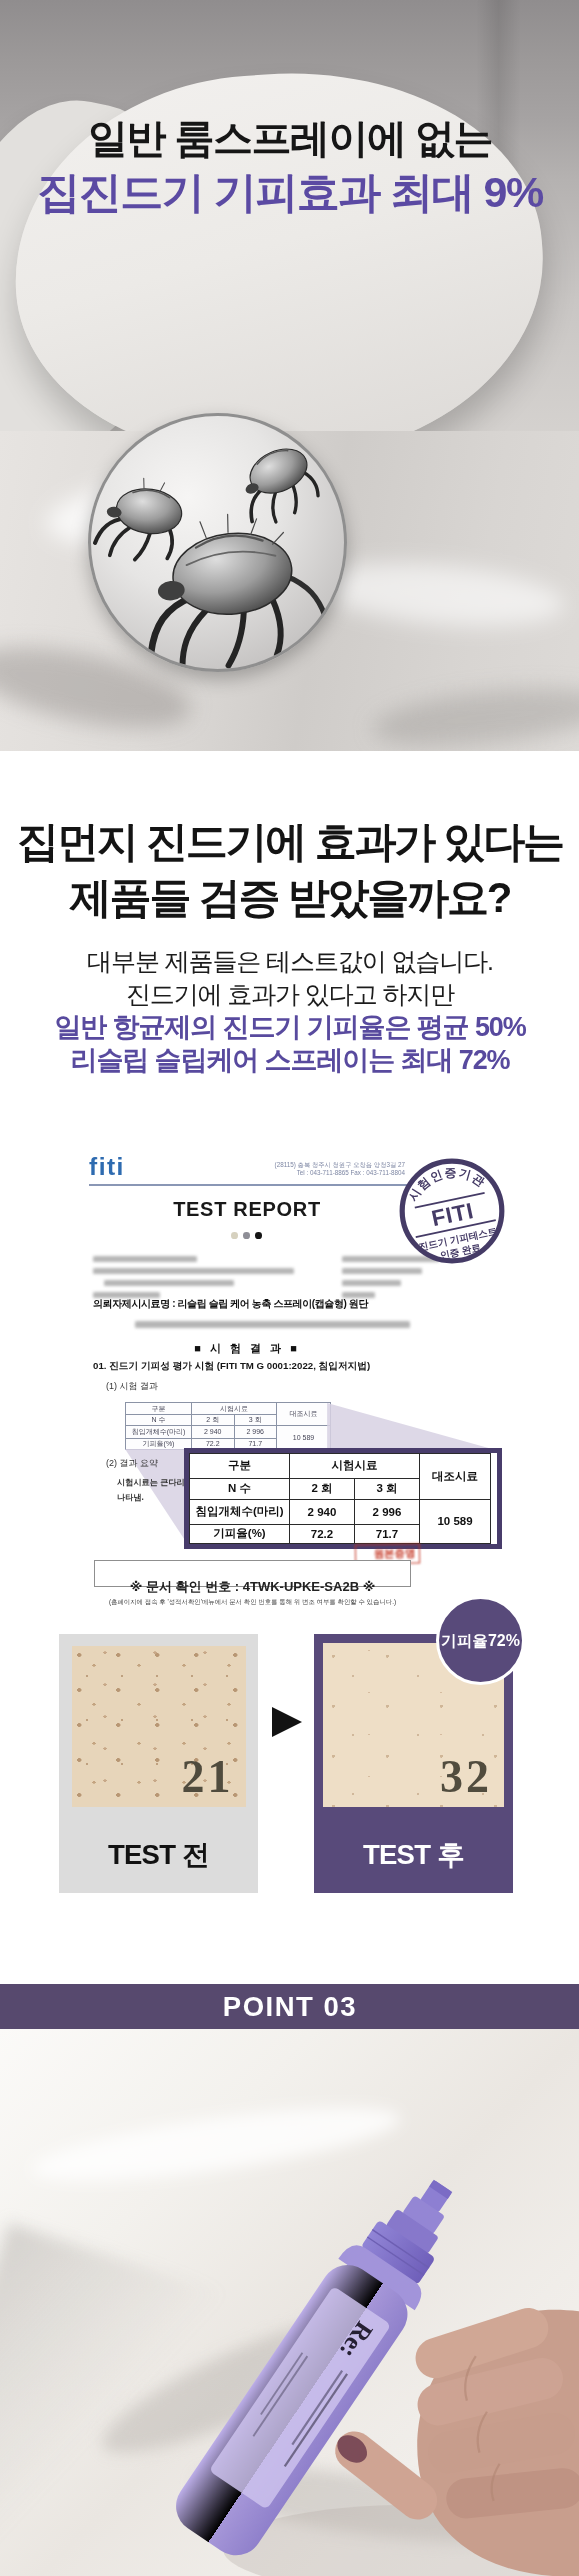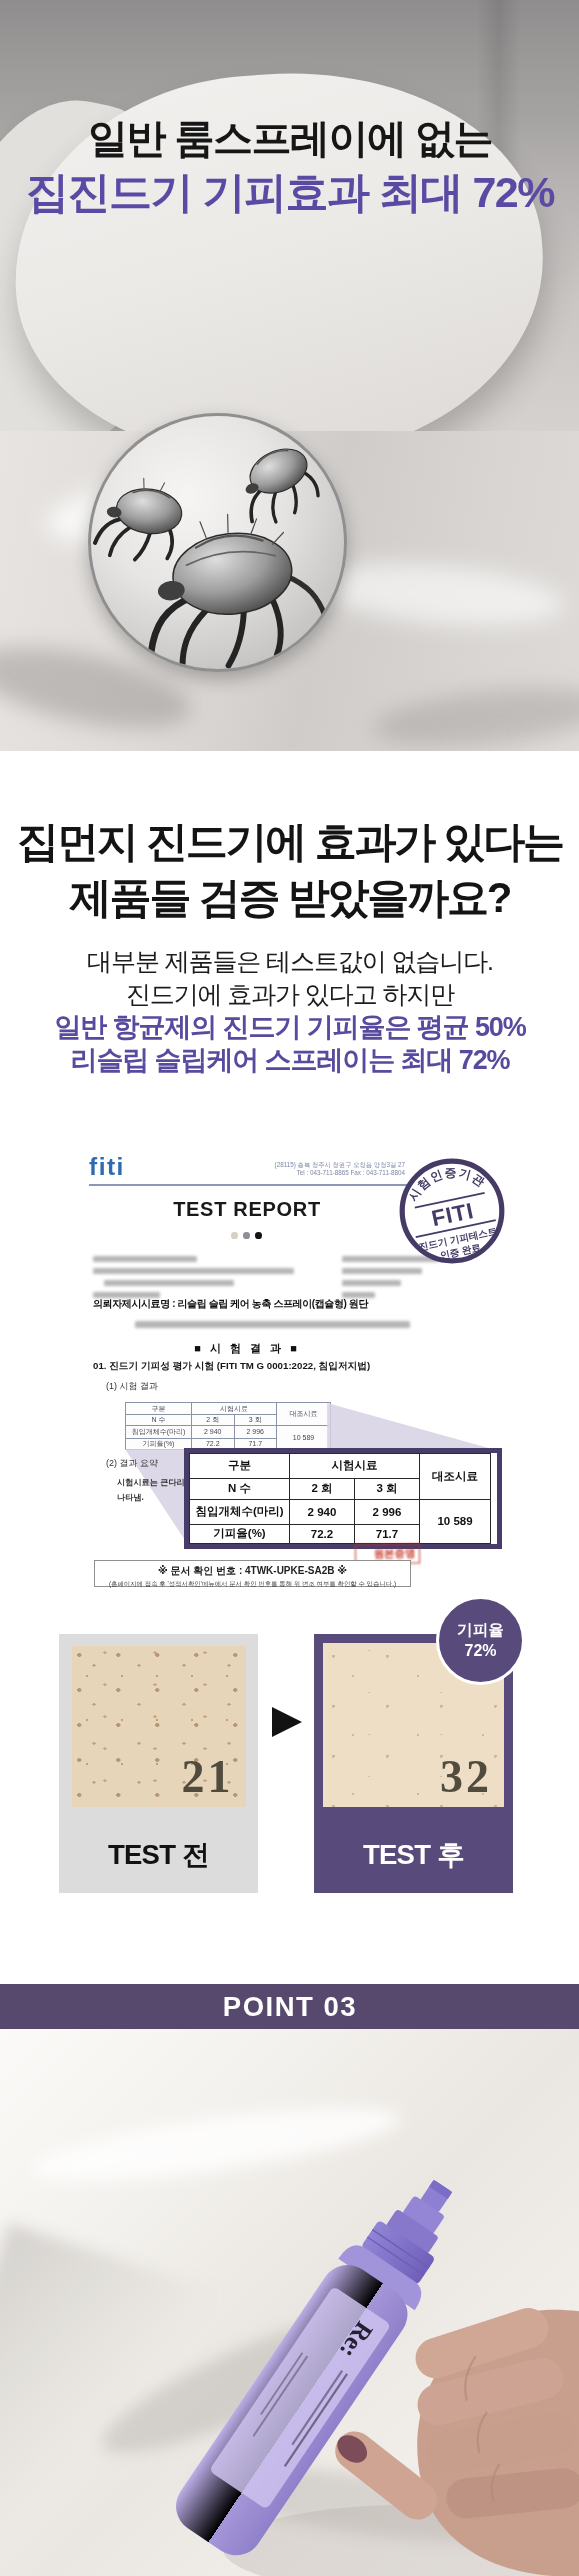--- a/index.html
+++ b/index.html
@@ -56,21 +56,21 @@
   #mag-wedges{left:0;top:0;z-index:1;}
   #big-table-wrap{left:184px;top:1448px;width:308px;border:5.2px solid #483c6b;background:#fff;z-index:3;}
   table.big{border-collapse:collapse;table-layout:fixed;width:297px;}
   table.big td{border:1.1px solid #2a2a2a;text-align:center;vertical-align:middle;
     font-size:11.5px;font-weight:600;color:#111;background:#fff;padding:0;}
   .seal{left:355px;top:1544px;width:49px;height:18px;border:1.5px solid #c3321f;color:#c3321f;
     font-size:10.4px;font-weight:800;display:flex;align-items:center;justify-content:center;
     filter:blur(0.8px);transform:rotate(-1deg);z-index:4;letter-spacing:0;padding-left:14px;}
   .doc-box{left:94px;top:1560px;width:315px;height:25px;border:1.1px solid #8f8f8f;
     text-align:center;z-index:4;background:#fff;}
-  .doc-box .l1{font-size:10px;font-weight:800;color:#222;margin-top:3px;letter-spacing:0;}
+  .doc-box .l1{font-size:13px;font-weight:800;color:#222;margin-top:17px;letter-spacing:0;}
   .doc-box .l2{font-size:6.4px;color:#3a3a3a;margin-top:1.5px;}
 
   
   .card{position:absolute;top:1634px;width:199px;height:259px;}
   #card-before{left:59px;background:#dcdcdc;}
   #card-after{left:314px;background:#584a7a;}
   .spk{position:absolute;overflow:hidden;}
   .spk-before{left:12.6px;top:12px;width:174px;height:161px;background-color:#e7d5ba;
     background-image:
       radial-gradient(3.7px 3px at 7.4px 9px, rgba(146,100,58,.55) 55%, transparent 62%),
@@ -85,21 +85,21 @@
       radial-gradient(2.2px 2.2px at 30px 33px, rgba(140,95,55,.3) 55%, transparent 62%),
       radial-gradient(2.2px 1.5px at 46px 7.4px, rgba(150,100,60,.28) 55%, transparent 62%);
     background-size:54px 50px,65px 59px,72px 42px;}
   .counter{position:absolute;right:12px;bottom:4.5px;font-family:"Liberation Serif","DejaVu Serif",serif;
     font-size:46px;font-weight:700;color:#3c382c;opacity:.88;letter-spacing:3px;}
   .card-label{position:absolute;left:0;width:100%;top:182px;height:77px;display:flex;
     align-items:center;justify-content:center;font-size:27.5px;font-weight:800;letter-spacing:-0.7px;}
   #arrow{left:272px;top:1707px;width:0;height:0;border-top:15.6px solid transparent;
     border-bottom:15.6px solid transparent;border-left:30px solid #121212;}
   #badge{left:436px;top:1596px;width:83px;height:83px;border-radius:50%;background:#584a7a;
-    border:3.7px solid #ffffff;display:flex;flex-direction:column;align-items:center;justify-content:center;
+    border:3.7px solid #ffffff;display:flex;flex-direction:row;align-items:center;justify-content:center;
     color:#fff;font-weight:800;z-index:5;}
   #badge .b1{font-size:15.6px;line-height:19.3px;}
   #badge .b2{font-size:16px;line-height:21px;}
 
   
   #point-banner{left:0;top:1984px;width:580px;height:45px;background:#57496e;display:flex;
     align-items:center;justify-content:center;color:#fff;font-size:27.5px;font-weight:700;letter-spacing:1.5px;}
   #photo-bottom{left:0;top:2029px;width:580px;height:547px;overflow:hidden;
     background:linear-gradient(135deg,#fbfaf8 0%,#f3f1ed 28%,#eae6e1 52%,#f0ede9 72%,#f7f5f2 100%);}
   .fab-fold{position:absolute;filter:blur(7.4px);}
@@ -113,21 +113,21 @@
     <div class="abs wall-crease"></div>
     <div class="abs pillow-back"></div>
     <div class="abs pillow-main"></div>
     <div class="abs duvet"></div>
     <div class="abs fold" style="left:45px;top:476px;width:223px;height:67px;background:rgba(255,255,255,.75);transform:rotate(-8deg);"></div>
     <div class="abs fold" style="left:312px;top:565px;width:253px;height:59px;background:rgba(255,255,255,.6);transform:rotate(5deg);"></div>
     <div class="abs fold" style="left:-30px;top:654px;width:223px;height:67px;background:rgba(120,115,112,.35);transform:rotate(12deg);"></div>
     <div class="abs fold" style="left:372px;top:691px;width:238px;height:52px;background:rgba(130,125,122,.30);transform:rotate(-6deg);"></div>
 
     <div class="abs ctr hero-t1">일반 룸스프레이에 없는</div>
-    <div class="abs ctr hero-t2" style="color:#5b4aa3;">집진드기 기피효과 최대 72%</div>
+    <div class="abs ctr hero-t2" style="color:#5b4aa3;">집진드기 기피효과 최대 9%</div>
 
     <div id="mite-circle" class="abs">
       <svg width="253" height="253" viewBox="0 0 340 340">
         <defs>
           <radialGradient id="mbody" cx="38%" cy="30%" r="75%">
             <stop offset="0%" stop-color="#dedede"></stop>
               <stop offset="55%" stop-color="#9d9d9d"></stop>
             <stop offset="100%" stop-color="#4a4a4a"></stop>
           </radialGradient>
         </defs>

